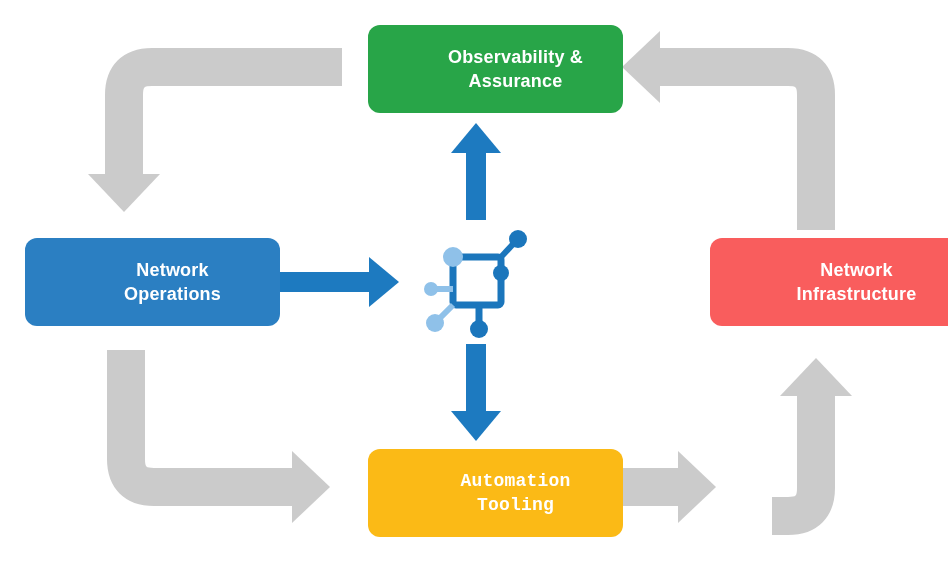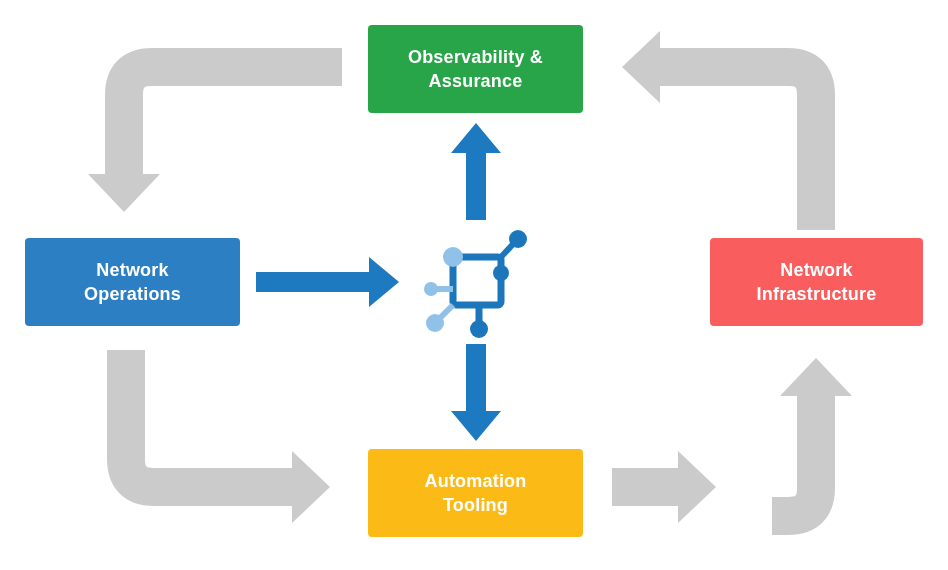--- a/index.html
+++ b/index.html
@@ -32,36 +32,37 @@
   }
   path.gray-arrow  { stroke: var(--arrow-gray);  stroke-width: 38px; fill: none; }
   path.blue-arrow  { stroke: var(--arrow-blue);  stroke-width: 20px; fill: none; }
   .gray-head-shape { fill: var(--arrow-gray); }
   .blue-head-shape { fill: var(--arrow-blue); }
 
   .node {
     position: absolute;
     width: 215px;
     height: 88px;
-    border-radius: 4px;
+    border-radius: 12px;
     display: flex;
     align-items: center;
     justify-content: center;
     color: #ffffff;
     font-size: 18px;
     font-weight: 600;
     letter-spacing: 0.2px;
     text-align: center;
     white-space: pre-line;
     line-height: 1.35;
+    padding-left: 40px;
   }
   .node-observability  { left: 368px; top: 25px;  background: var(--observability-green); }
   .node-operations     { left: 25px;  top: 238px; background: var(--operations-blue); }
   .node-infrastructure { left: 710px; top: 238px; width: 213px; background: var(--infrastructure-red); }
-  .node-automation     { left: 368px; top: 449px; background: var(--automation-yellow); }
+  .node-automation     { left: 368px; top: 449px; background: var(--automation-yellow); font-family: Liberation Mono, monospace; }
 
   .center-icon {
     position: absolute;
     left: 415px;
     top: 225px;
     width: 120px;
     height: 120px;
   }
   .icon-dark-stroke  { stroke: var(--icon-dark-blue); fill: none; }
   .icon-dark-fill    { fill: var(--icon-dark-blue); }

